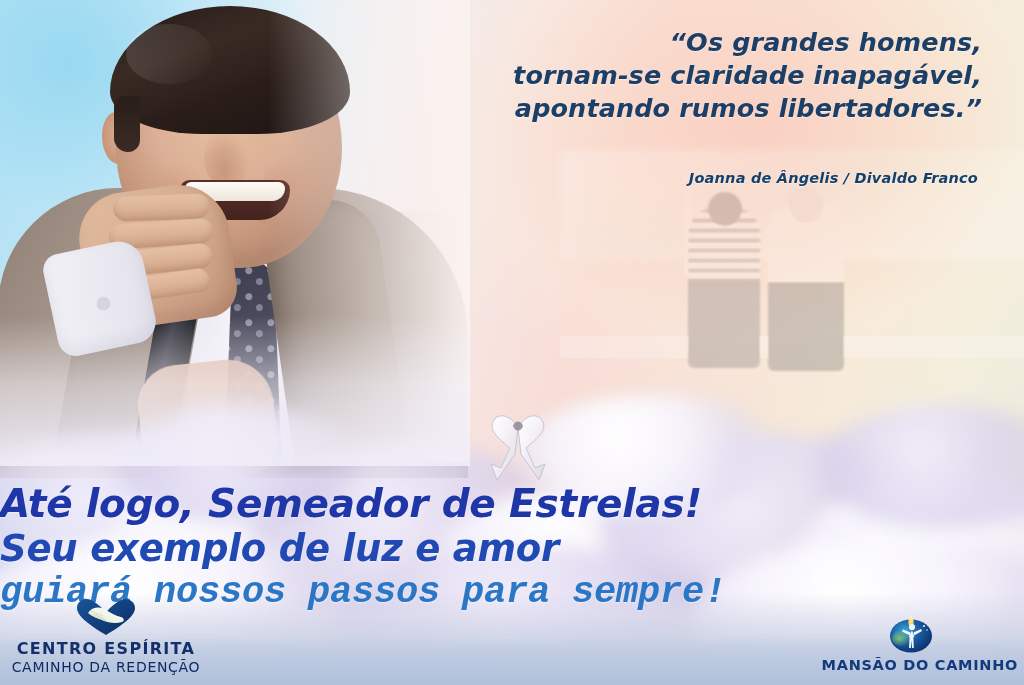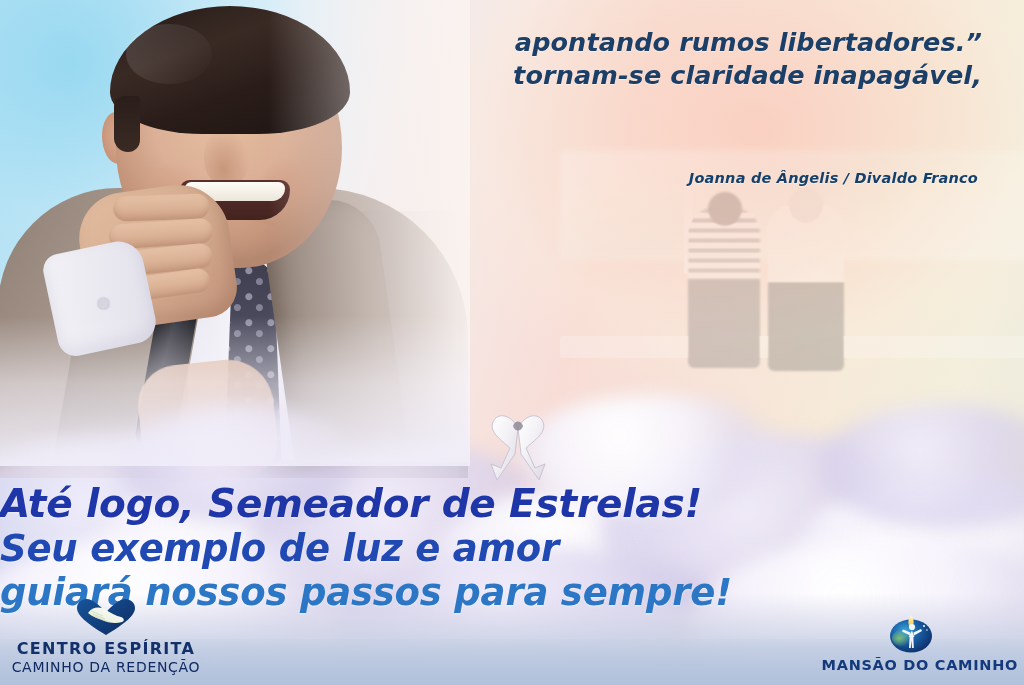--- a/index.html
+++ b/index.html
@@ -279,21 +279,21 @@
   .headline{
     position:absolute;left:0;right:0;top:484px;text-align:left;
     font-style:italic;font-weight:700;
     line-height:1.0;
   }
   .headline .h1{display:block;font-size:39px;color:#1f36a8;letter-spacing:-.2px;
     text-shadow:0 1px 2px rgba(255,255,255,.5);}
   .headline .h2{display:block;font-size:37px;color:#2049b4;margin-top:7px;letter-spacing:-.2px;
     text-shadow:0 1px 2px rgba(255,255,255,.5);}
   .headline .h3{display:block;font-size:37px;color:#2b77c6;margin-top:7px;letter-spacing:-.2px;
-    text-shadow:0 1px 2px rgba(255,255,255,.5);}
+    text-shadow:0 1px 2px rgba(255,255,255,.5);font-family:Liberation Mono, monospace;}
 
   
   .logo-left{position:absolute;left:6px;bottom:10px;width:200px;text-align:center;}
   .logo-right{position:absolute;right:6px;bottom:12px;width:215px;text-align:right;}
   .logo-left .l1{
     display:block;font-size:16px;font-weight:700;color:#13306b;letter-spacing:1.3px;margin-top:2px;
   }
   .logo-left .l2{
     display:block;font-size:14px;font-weight:400;color:#0f2a62;letter-spacing:.7px;margin-top:1px;
   }
@@ -376,22 +376,23 @@
     <div class="c lav" style="left:330px;  top:262px; width:420px; height:170px;"></div>
     <div class="c" style="left:690px;  top:252px; width:400px; height:175px;"></div>
     <div class="c lav" style="left:120px;  top:120px; width:240px; height:120px;"></div>
     <div class="c" style="left:520px;  top:110px; width:260px; height:120px;"></div>
     <div class="c lav" style="left:820px;  top:120px; width:250px; height:125px;"></div>
   </div>
   <div class="bandbottom"></div>
   <div class="bandbottom2"></div>
 
   <div class="quote">
+    <span class="ln">“Os grandes homens,</span>
+    <span class="ln">tornam-se claridade inapagável,</span>
     <span class="ln">apontando rumos libertadores.”</span>
-    <span class="ln">tornam-se claridade inapagável,</span>
   </div>
   <div class="quote-author">Joanna de Ângelis / Divaldo Franco</div>
 
   <div class="ribbon">
     <svg width="74" height="84" viewBox="0 0 74 84" aria-hidden="true">
       <defs>
         <linearGradient id="rg" x1="0" y1="0" x2="1" y2="1">
           <stop offset="0%" stop-color="#ffffff"></stop>
           <stop offset="45%" stop-color="#f3f1f5"></stop>
           <stop offset="100%" stop-color="#ddd9e4"></stop>

